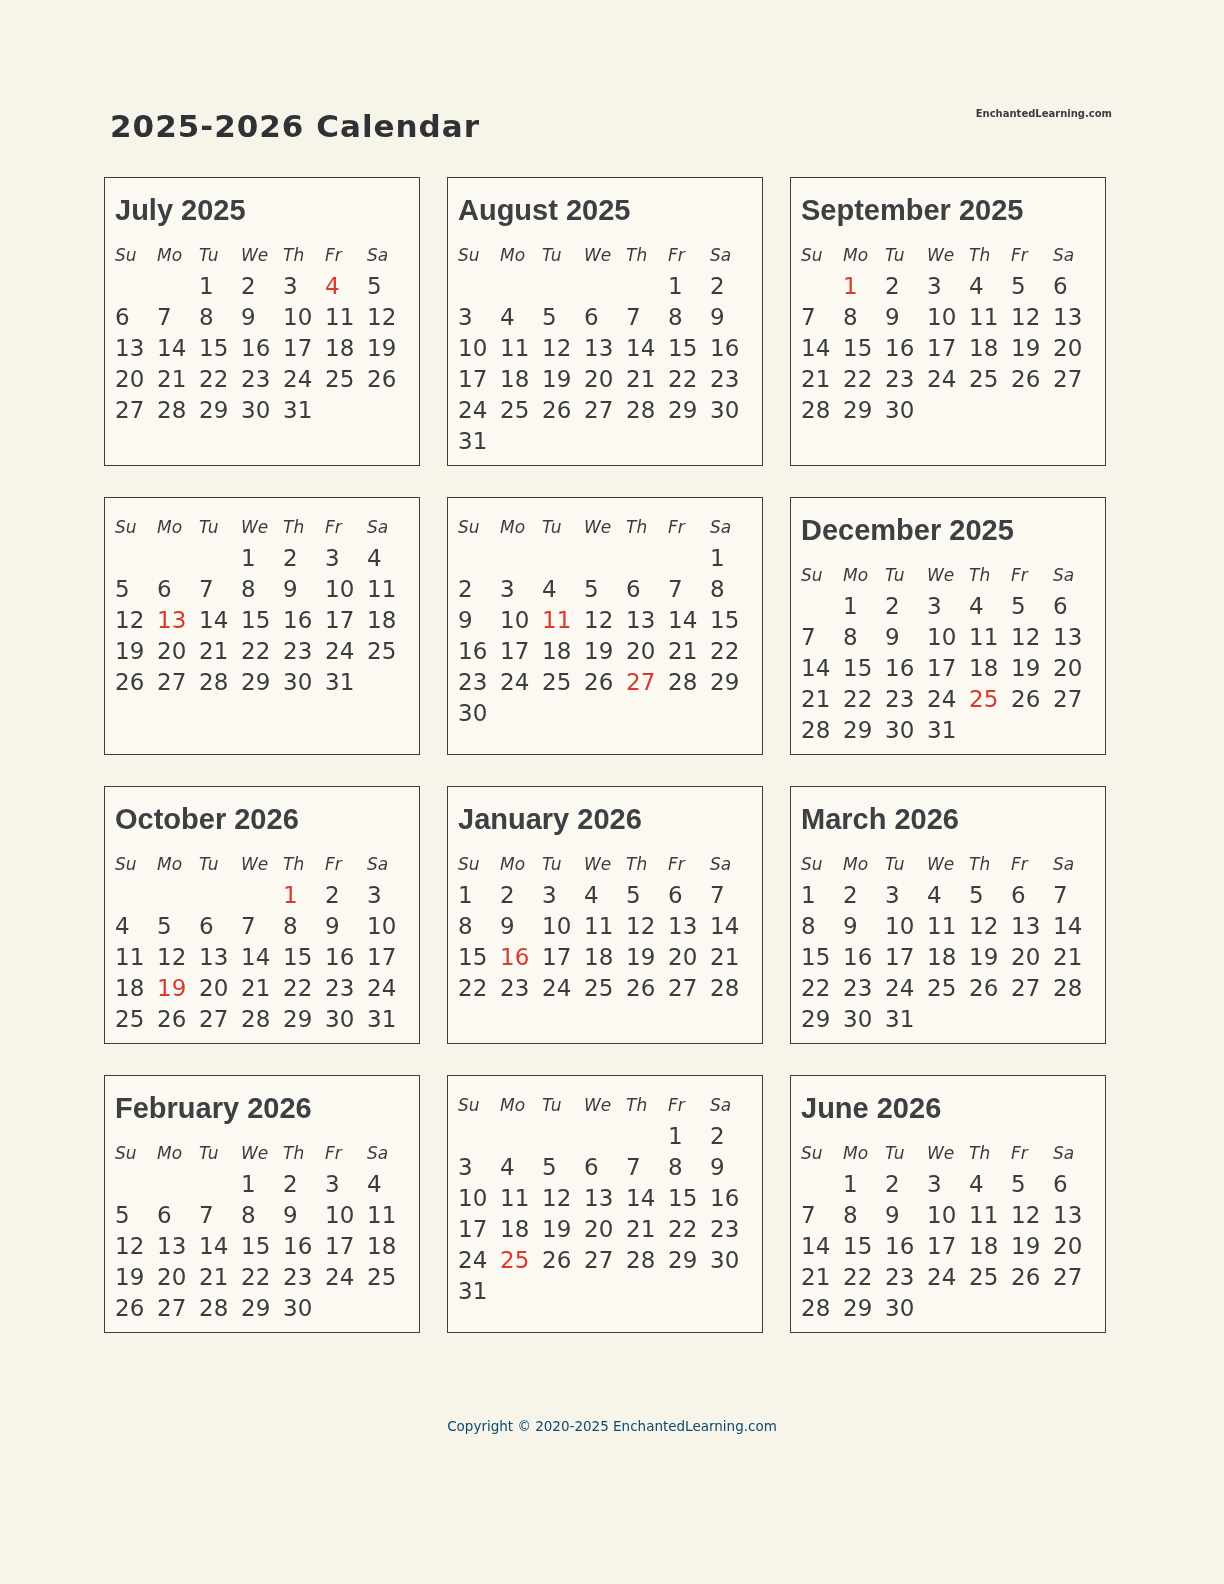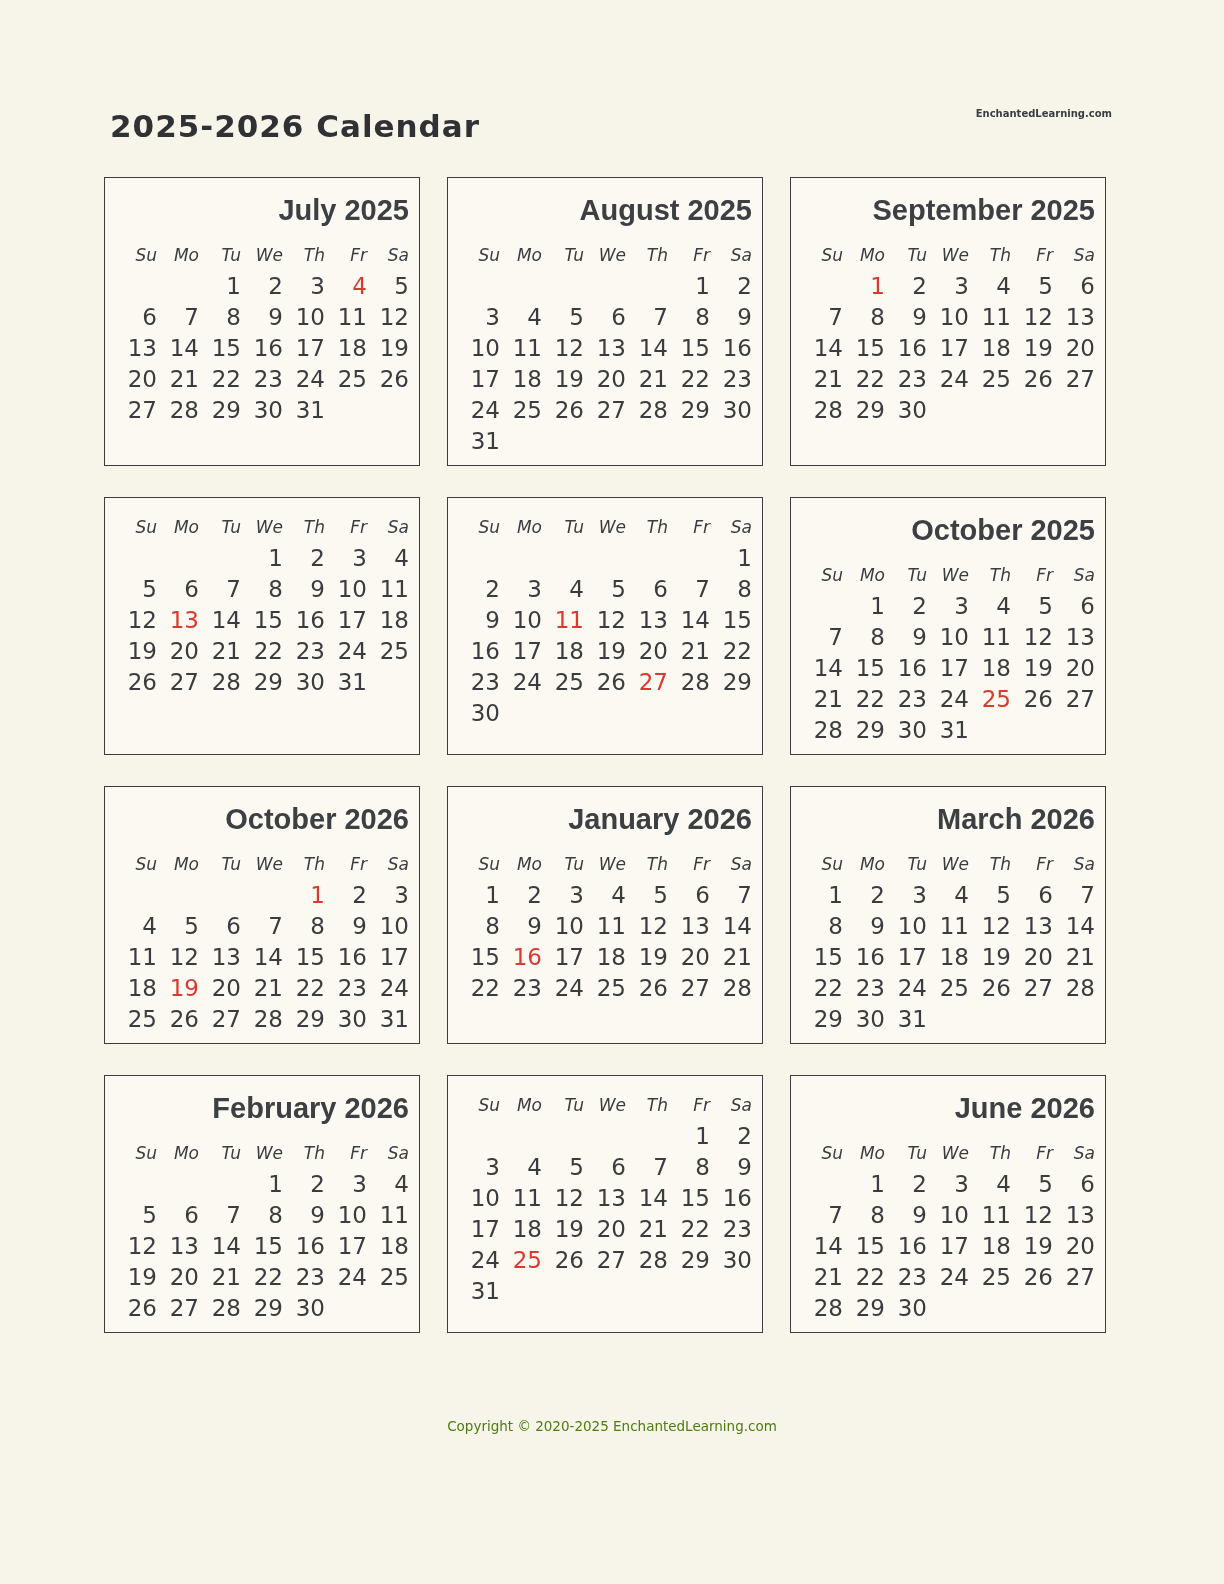--- a/index.html
+++ b/index.html
@@ -22,21 +22,21 @@
   .months-grid {
     position: absolute; left: 104px; top: 177px; width: 1002px;
     display: grid;
     grid-template-columns: repeat(3, 1fr);
     column-gap: 27px; row-gap: 31px;
   }
   .month {
     background: #fbf9f2;
     border: 1.5px solid #3d3d3d;
     padding: 14px 10px 8px 10px;
-    text-align: right;
+    text-align: left;
     box-sizing: border-box;
   }
   .month-title {
     font-family: "Liberation Sans", sans-serif;
     font-weight: bold;
     font-size: 29px; line-height: 36px;
     color: #3c4043;
     margin: 0 0 12px 0;
   }
   .day-header-row, .week-row {
@@ -49,21 +49,21 @@
     color: #3a3d40;
   }
   .date-cell {
     font-size: 23px; line-height: 31px;
     color: #3a3c3e;
   }
   .date-cell.holiday { color: var(--holiday, #d93a2e); }
   .footer {
     position: absolute; top: 1418px; left: 0; width: 100%;
     text-align: center;
-    font-size: 13.5px; color: #4d7c0f;
+    font-size: 13.5px; color: #0c4a6e;
   }
 </style>
 </head>
 <body>
 
 <div class="page-title">2025-2026 Calendar</div>
 <div class="site-name">EnchantedLearning.com</div>
 
 <div class="months-grid">
   <div class="month">
@@ -376,21 +376,21 @@
           <span class="date-cell"></span>
           <span class="date-cell"></span>
           <span class="date-cell"></span>
           <span class="date-cell"></span>
           <span class="date-cell"></span>
         </div>
       </div>
   </div>
 
   <div class="month">
-    <div class="month-title">October 2025</div>
+    <div class="month-title">December 2025</div>
     <div class="day-header-row">
         <span class="dow">Su</span>
         <span class="dow">Mo</span>
         <span class="dow">Tu</span>
         <span class="dow">We</span>
         <span class="dow">Th</span>
         <span class="dow">Fr</span>
         <span class="dow">Sa</span>
       </div>
     <div class="weeks">

